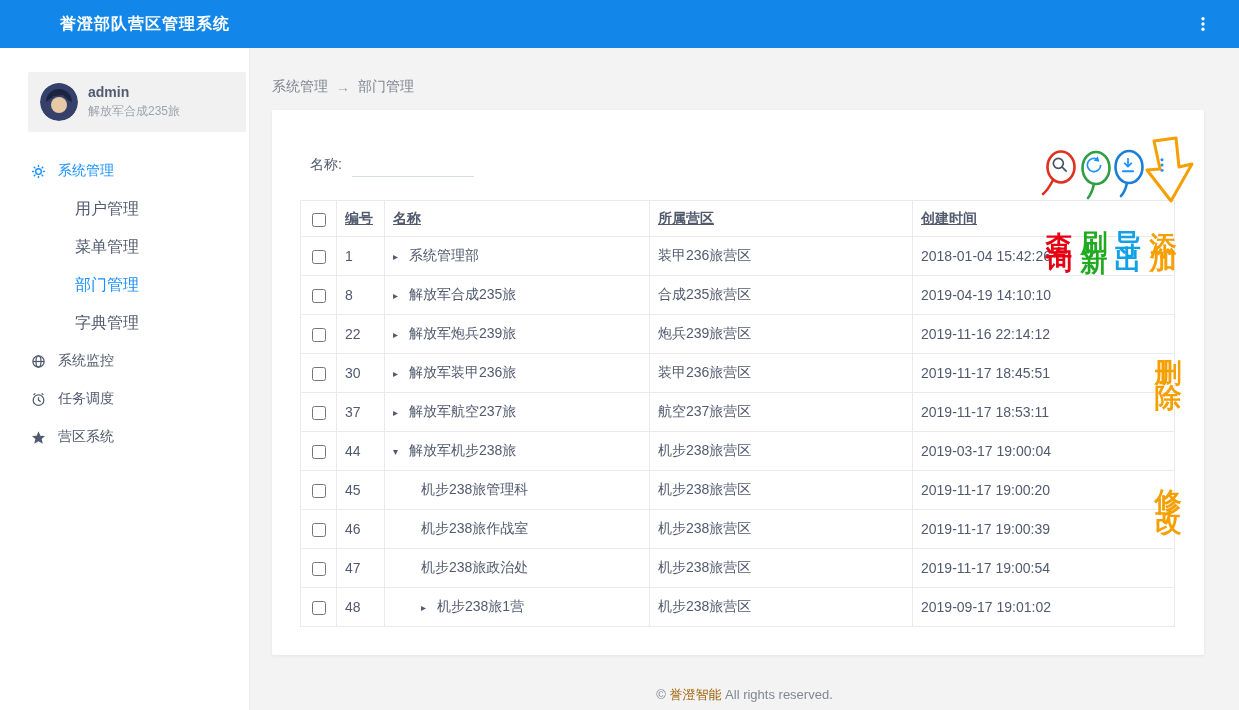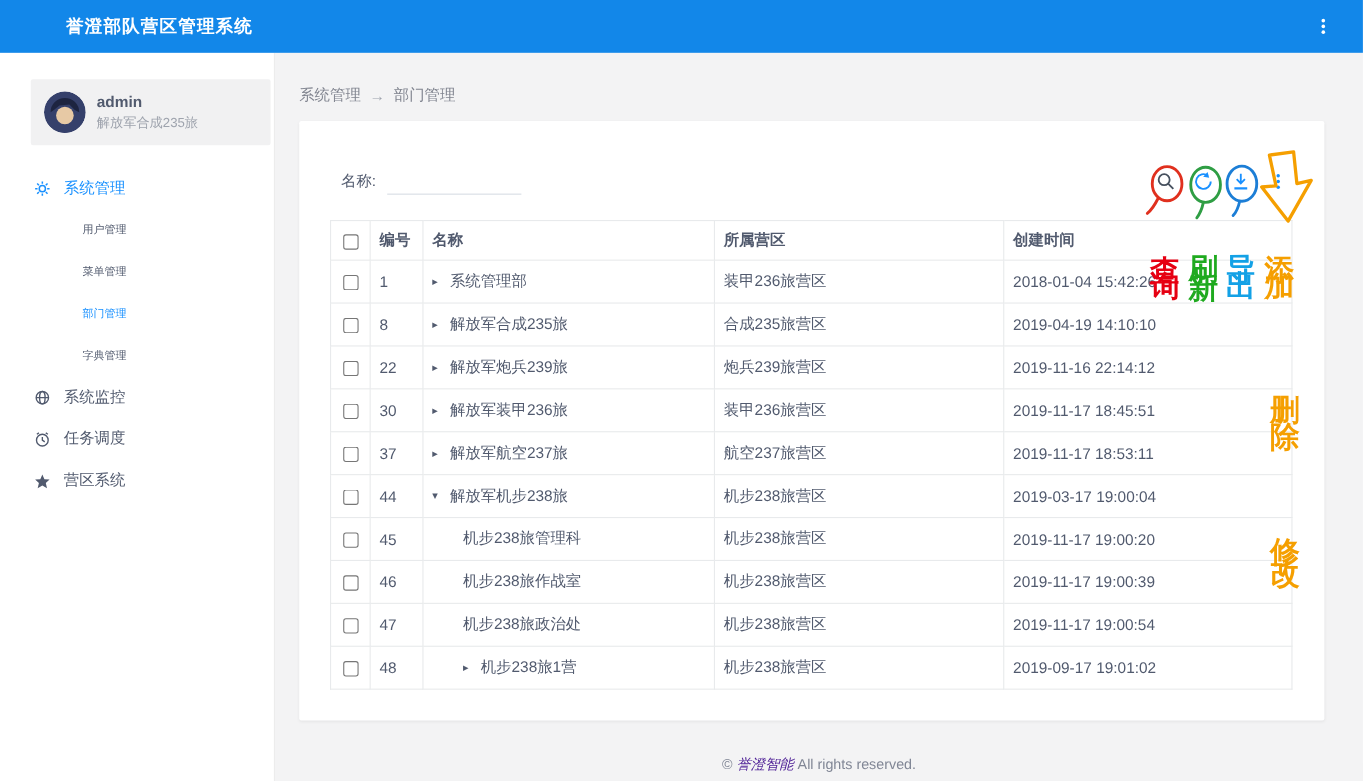--- a/index.html
+++ b/index.html
@@ -34,21 +34,21 @@
   .user-name { font-size:14px; font-weight:bold; color:#515a6e; }
   .user-unit { font-size:12px; color:#9ea3ad; margin-top:3px; }
 
   .menu-item {
     height:38px; display:flex; align-items:center; gap:12px;
     padding-left:30px; font-size:14px; color:#515a6e; cursor:pointer;
   }
   .menu-item.active { color:#1890ff; }
   .submenu-item {
     height:38px; display:flex; align-items:center;
-    padding-left:75px; font-size:10px; color:#515a6e; cursor:pointer;
+    padding-left:75px; font-size:16px; color:#515a6e; cursor:pointer;
   }
   .submenu-item.active { color:#1890ff; }
   .mi-icon { width:16px; height:16px; display:flex; align-items:center; justify-content:center; }
 
   
   .main { position:absolute; left:250px; top:48px; right:0; bottom:0; }
   .breadcrumb { padding:30px 0 14px 22px; font-size:14px; color:#80848f; display:flex; gap:8px; align-items:center; }
   .breadcrumb .bc-link { cursor:pointer; }
   .breadcrumb .bc-sep { color:#9ea3ad; }
 
@@ -65,38 +65,38 @@
     font-size:14px; outline:none; background:transparent; color:#515a6e;
   }
   .toolbar { display:flex; align-items:center; gap:8px; }
   .tool-btn {
     width:26px; height:26px; display:flex; align-items:center; justify-content:center;
     background:#fff; border:none; cursor:pointer; border-radius:3px;
   }
 
   table.grid { width:100%; border-collapse:collapse; table-layout:fixed; font-size:14px; }
   .grid th, .grid td { border:1px solid #e8eaec; padding:0 8px; color:#515a6e; text-align:left; overflow:hidden; white-space:nowrap; }
-  .grid th { height:36px; font-weight:bold; background:#fff; }
+  .grid th { height:36px; font-weight:bold; background:#fff;text-decoration:underline; }
   .grid td { height:39px; }
   .col-chk { width:36px; }
   .col-id  { width:48px; }
   .col-name{ width:265px; }
   .col-camp{ width:263px; }
   .chk-cell { text-align:center !important; }
   input[type="checkbox"] { width:14px; height:14px; accent-color:#1890ff; cursor:pointer; vertical-align:middle; }
   .namecell { display:flex; align-items:center; }
   .namecell.ind1 { padding-left:28px; }
   .expand { width:16px; font-size:10px; color:#515a6e; cursor:pointer; flex:0 0 16px; }
 
   
   .app-footer {
     position:absolute; bottom:6px; left:250px; right:0;
     text-align:center; font-size:13px; color:#808695;
   }
-  .brand-link { color:#4c1d95; cursor:pointer; text-decoration:none;font-style:italic; }
+  .brand-link { color:#a16207; cursor:pointer; text-decoration:none; }
 
   
   .annotations { position:absolute; top:0; left:0; width:1239px; height:710px; pointer-events:none; z-index:20; }
   .ann-svg { position:absolute; top:0; left:0; }
   .ann-label {
     position:absolute; writing-mode:vertical-rl; text-orientation:upright;
     font-weight:bold; font-size:27px; line-height:1;
     font-family:"Liberation Sans","DejaVu Sans",sans-serif;
   }
   .ann-red    { color:#e60012; left:1045px; top:210px; letter-spacing:14px; }

